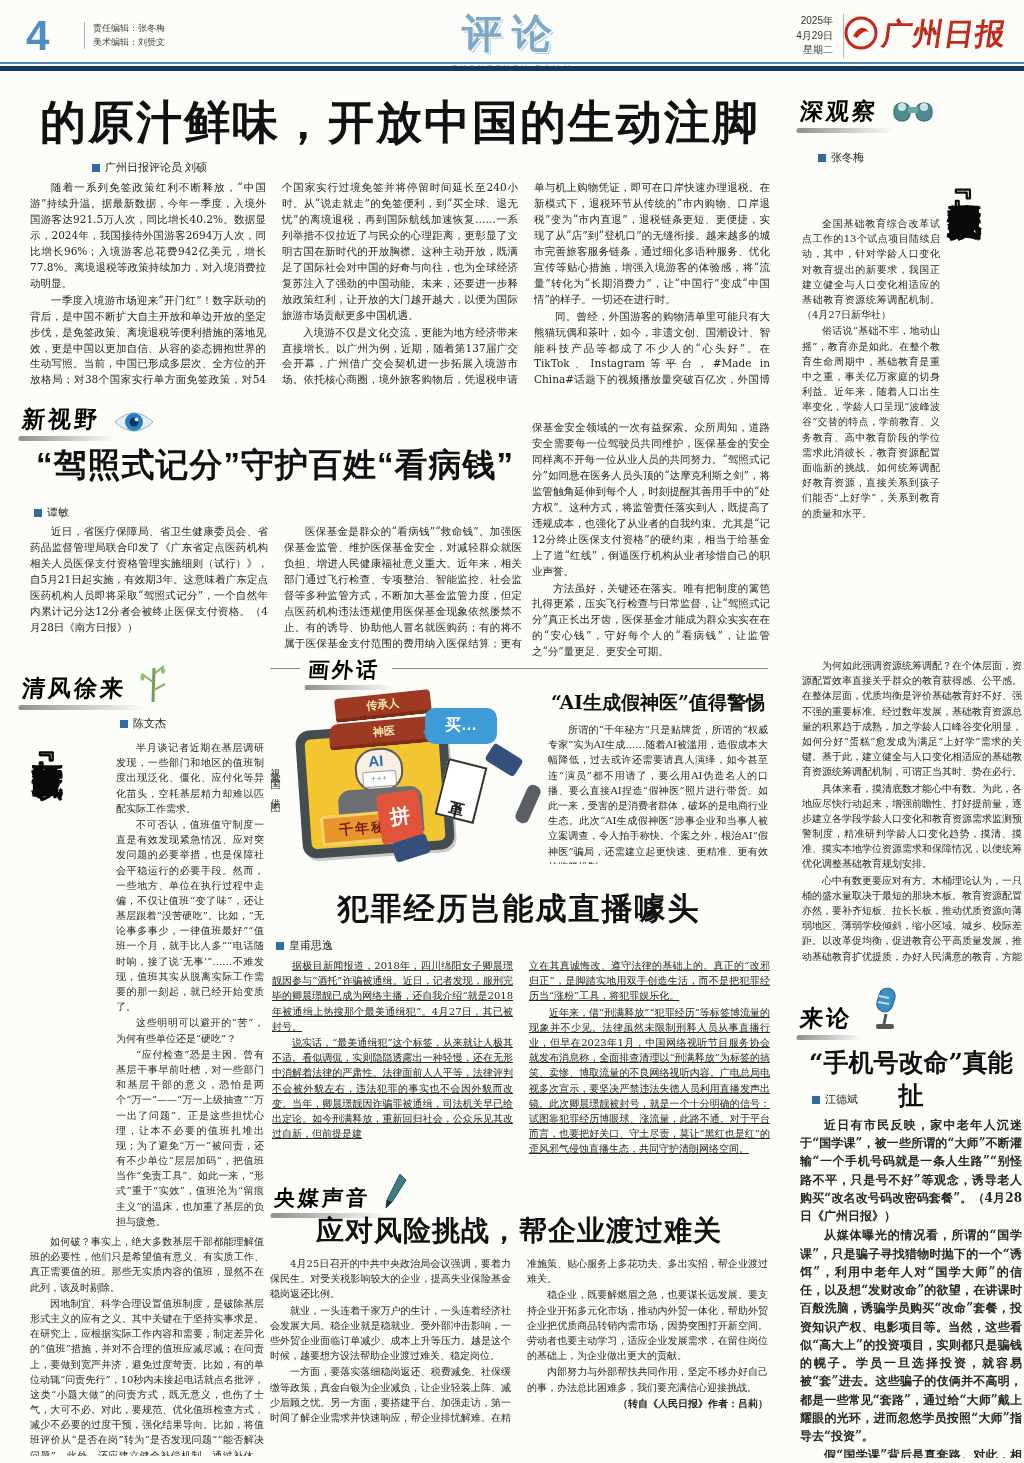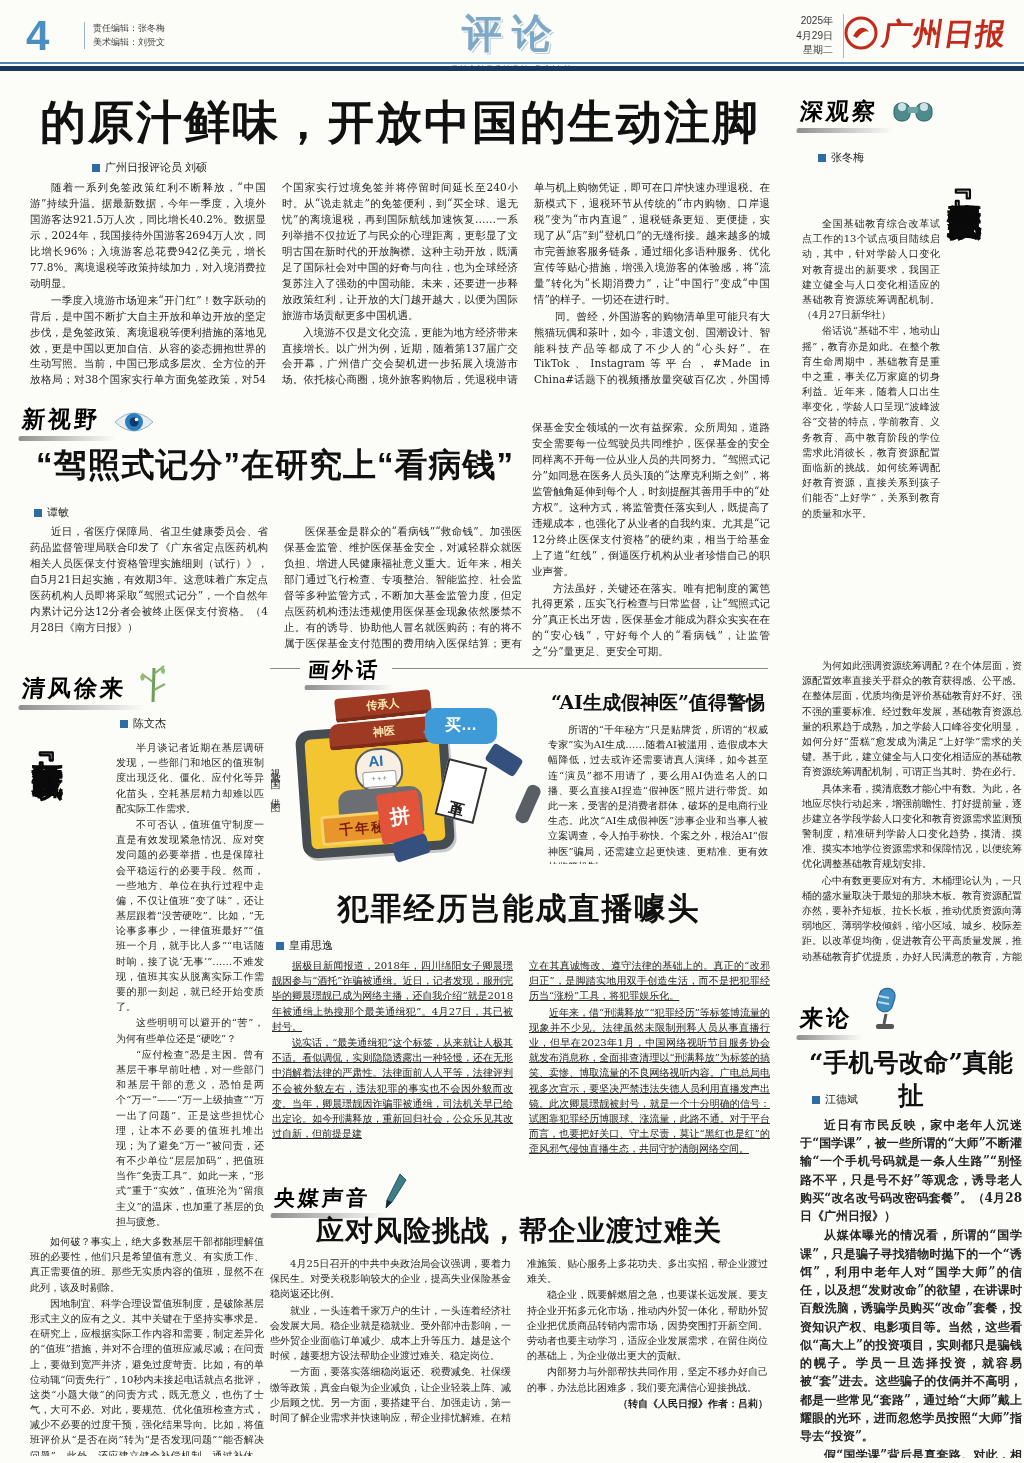--- a/index.html
+++ b/index.html
@@ -115,21 +115,21 @@
     <span class="sec-label">新视野</span>
     <span>
       <svg width="44" height="26" viewBox="0 0 44 26">
           <path d="M3 13 Q22 -5 41 13 Q22 31 3 13Z" fill="#e9eef3" stroke="#9ab0bf"></path>
           <circle cx="22" cy="13" r="9" fill="#2a7fc1"></circle>
           <circle cx="22" cy="13" r="4.5" fill="#0b3a66"></circle>
           <circle cx="24.5" cy="10.5" r="1.8" fill="#fff"></circle>
         </svg>
     </span>
   </div>
-  <div class="art-headline" style="left:30px; top:443px; width:490px; font-size:33px; letter-spacing:1px;">“驾照式记分”在研究上“看病钱”</div>
+  <div class="art-headline" style="left:30px; top:443px; width:490px; font-size:33px; letter-spacing:1px;">“驾照式记分”守护百姓“看病钱”</div>
   <div class="byline" style="left:34px; top:505px;">
     <span class="bsq"></span>
     <span>谭敏</span>
   </div>
   <div class="body-txt cols2" style="left:30px; top:524px; width:492px; height:138px;">
     <p>近日，省医疗保障局、省卫生健康委员会、省药品监督管理局联合印发了《广东省定点医药机构相关人员医保支付资格管理实施细则（试行）》，自5月21日起实施，有效期3年。这意味着广东定点医药机构人员即将采取“驾照式记分”，一个自然年内累计记分达12分者会被终止医保支付资格。（4月28日《南方日报》）</p>
     <p>医保基金是群众的“看病钱”“救命钱”。加强医保基金监管、维护医保基金安全，对减轻群众就医负担、增进人民健康福祉意义重大。近年来，相关部门通过飞行检查、专项整治、智能监控、社会监督等多种监管方式，不断加大基金监管力度，但定点医药机构违法违规使用医保基金现象依然屡禁不止。有的诱导、协助他人冒名就医购药；有的将不属于医保基金支付范围的费用纳入医保结算；更有甚者，与“职业开药人”、药贩子勾结起来形成“回流药”黑色产业链，成为监管顽疾。究其原因，传统监管模式只能“监管到机构”，难以“监管到人”“处罚到人”是重要方面。对定点医药机构人员采取“驾照式记分”，正是迈出“监管到人”的关键一步。</p>
   </div>
   <div class="body-txt" style="left:532px; top:420px; width:238px; height:242px;">
     <p style="text-indent:0;">保基金安全领域的一次有益探索。众所周知，道路安全需要每一位驾驶员共同维护，医保基金的安全同样离不开每一位从业人员的共同努力。“驾照式记分”如同悬在医务人员头顶的“达摩克利斯之剑”，将监管触角延伸到每个人，时刻提醒其善用手中的“处方权”。这种方式，将监管责任落实到人，既提高了违规成本，也强化了从业者的自我约束。尤其是“记12分终止医保支付资格”的硬约束，相当于给基金上了道“红线”，倒逼医疗机构从业者珍惜自己的职业声誉。</p>

